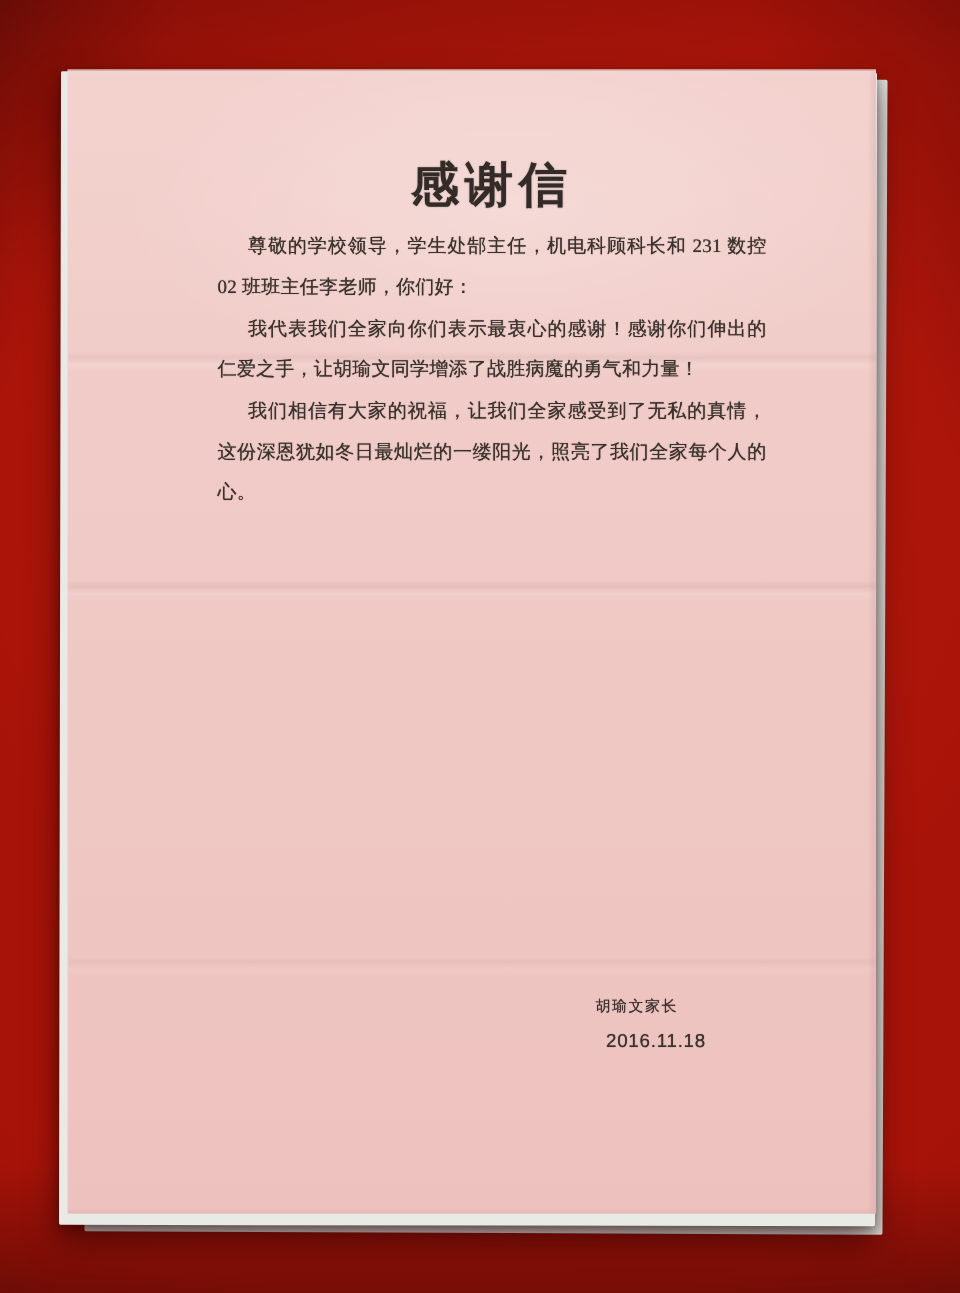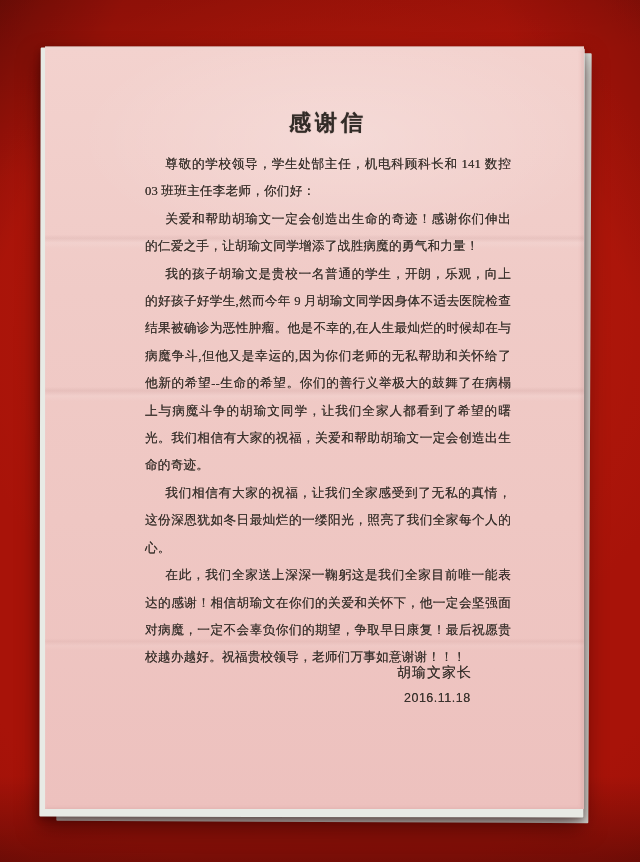--- a/index.html
+++ b/index.html
@@ -74,21 +74,21 @@
       inset 0 2px 3px rgba(255, 255, 255, 0.35),
       0 -1px 0 rgba(245, 246, 240, 0.55);
   }
 
   
   .title {
     margin: 59px 0 0 100px;
     width: 366px;
     text-align: center;
     font-family: "Liberation Serif", "DejaVu Serif", serif;
-    font-size: 22px;
+    font-size: 32px;
     font-weight: 700;
     letter-spacing: 4px;
     color: #322b27;
     line-height: 34px;
     text-shadow: 0 0 1px rgba(50, 40, 35, 0.55);
   }
   .body-text {
     margin: 11px 73px 0 100px;
     width: 366px;
     color: var(--ink, #3a322d);
@@ -104,21 +104,21 @@
     text-indent: 1.6em;
   }
   .signature {
     position: absolute;
     left: 352px;
     top: 617px;
     color: var(--ink, #3a322d);
     text-shadow: 0 0 0.6px rgba(58, 48, 44, 0.85);
   }
   .sig-name {
-    font-size: 14px;
+    font-size: 10px;
     letter-spacing: 1px;
   }
   .sig-date {
     margin: 9px 0 0 7px;
     font-size: 12.5px;
     font-weight: 400;
     font-family: "Liberation Sans", "DejaVu Sans", sans-serif;
     letter-spacing: 0.5px;
   }
 </style>
@@ -128,25 +128,23 @@
 <div class="photo">
 
   <div class="sheet sheet-b"></div>
   <div class="sheet sheet-a"></div>
 
   <div class="paper">
 
     <h1 class="title">感谢信</h1>
 
     <div class="body-text">
-      <p>尊敬的学校领导，学生处郜主任，机电科顾科长和 141 数控 03 班班主任李老师，你们好：</p>
-      <p>关爱和帮助胡瑜文一定会创造出生命的奇迹！感谢你们伸出的仁爱之手，让胡瑜文同学增添了战胜病魔的勇气和力量！</p>
-      <p>我的孩子胡瑜文是贵校一名普通的学生，开朗，乐观，向上的好孩子好学生,然而今年 9 月胡瑜文同学因身体不适去医院检查结果被确诊为恶性肿瘤。他是不幸的,在人生最灿烂的时候却在与病魔争斗,但他又是幸运的,因为你们老师的无私帮助和关怀给了他新的希望--生命的希望。你们的善行义举极大的鼓舞了在病榻上与病魔斗争的胡瑜文同学，让我们全家人都看到了希望的曙光。我们相信有大家的祝福，关爱和帮助胡瑜文一定会创造出生命的奇迹。</p>
+      <p>尊敬的学校领导，学生处郜主任，机电科顾科长和 231 数控 02 班班主任李老师，你们好：</p>
+      <p>我代表我们全家向你们表示最衷心的感谢！感谢你们伸出的仁爱之手，让胡瑜文同学增添了战胜病魔的勇气和力量！</p>
       <p>我们相信有大家的祝福，让我们全家感受到了无私的真情，这份深恩犹如冬日最灿烂的一缕阳光，照亮了我们全家每个人的心。</p>
-      <p>在此，我们全家送上深深一鞠躬这是我们全家目前唯一能表达的感谢！相信胡瑜文在你们的关爱和关怀下，他一定会坚强面对病魔，一定不会辜负你们的期望，争取早日康复！最后祝愿贵校越办越好。祝福贵校领导，老师们万事如意谢谢！！！</p>
     </div>
 
     <div class="signature">
       <div class="sig-name">胡瑜文家长</div>
       <div class="sig-date">2016.11.18</div>
     </div>
 
   </div>
 </div>
 

